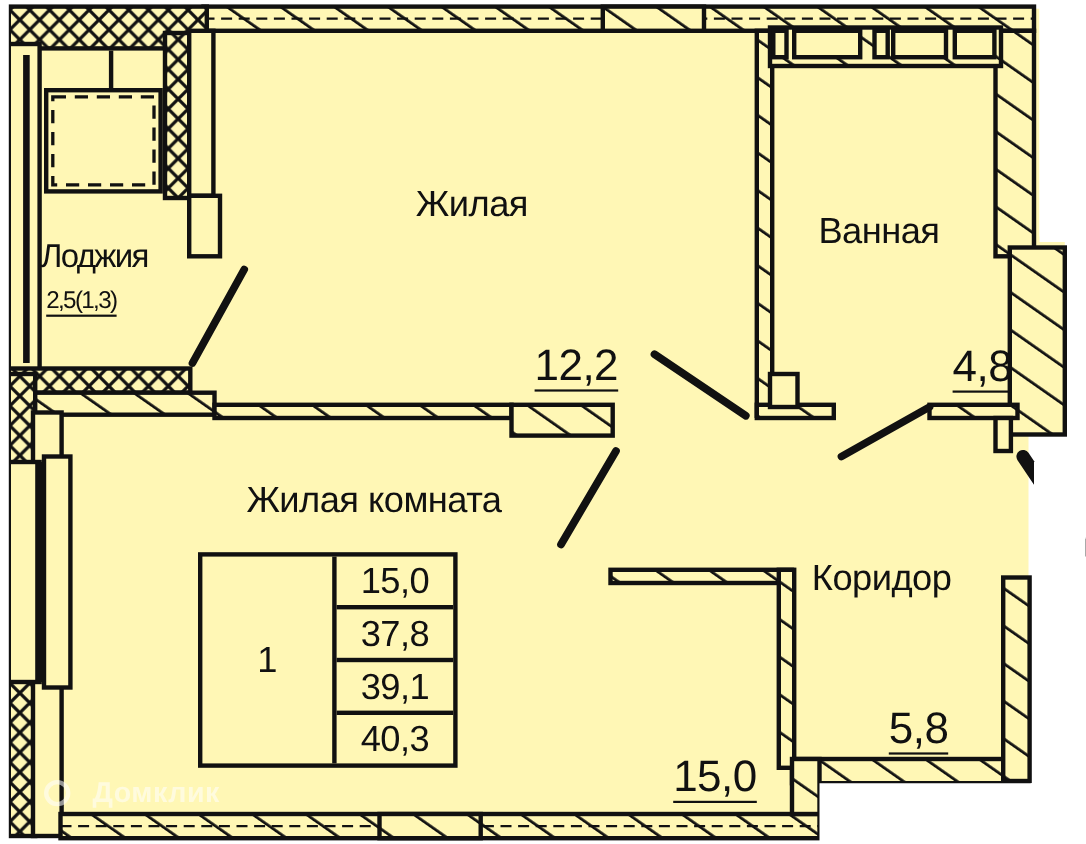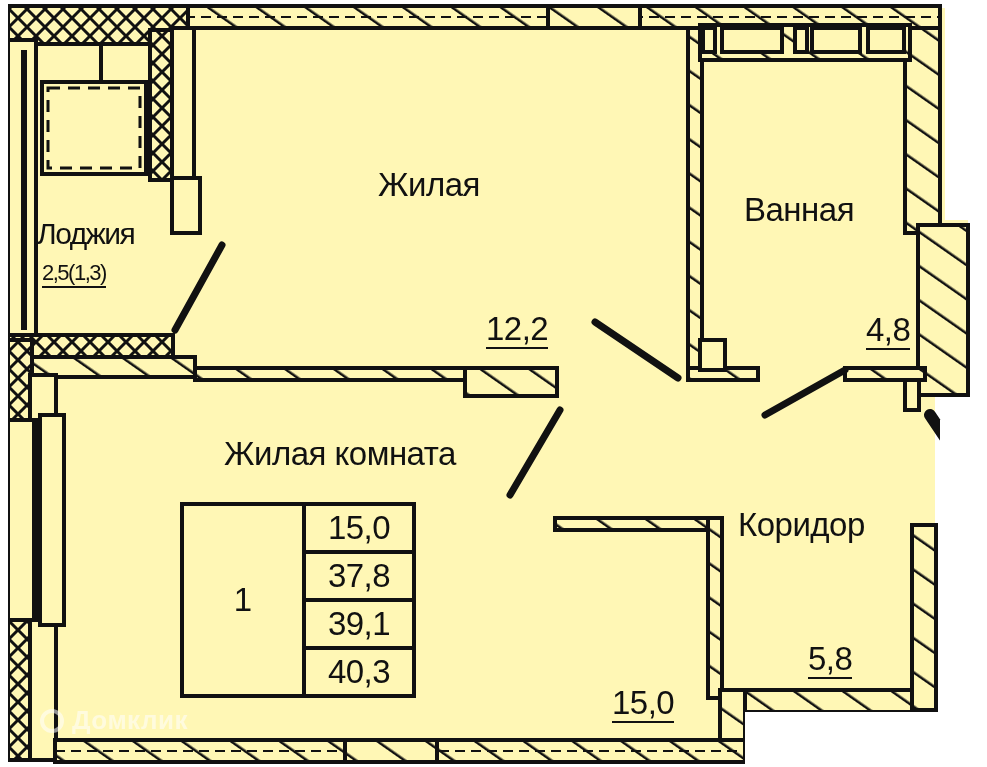--- a/index.html
+++ b/index.html
@@ -2,34 +2,34 @@
 <html><head>
 <meta charset="utf-8">
 <style>
   html, body { margin:0; padding:0; background:#ffffff; }
   body { width:987px; height:767px; position:relative; overflow:hidden;
          font-family:"Liberation Sans", "DejaVu Sans", sans-serif; }
   #plan { position:absolute; left:0; top:0; width:987px; height:767px; }
   .lbl { position:absolute; color:#111; font-family:"Liberation Sans", sans-serif;
          font-size:33px; line-height:1; white-space:nowrap; letter-spacing:-0.5px; }
   .area { position:absolute; color:#111; font-family:"Liberation Sans", sans-serif;
-          font-size:33px; line-height:1; white-space:nowrap;
+          font-size:40px; line-height:1; white-space:nowrap;
           border-bottom:2px solid #111; padding-bottom:2px; letter-spacing:-0.5px; }
   .loggia-name { font-size:30px; letter-spacing:-1.5px;text-align:center; }
   .loggia-area { font-size:22px; letter-spacing:-1.5px; }
   .legend { position:absolute; left:180px; top:502px; width:236px; height:196px;
             border:4px solid #111; box-sizing:border-box; display:flex; background:#fff7b5; }
   .legend .rooms { width:118px; border-right:4px solid #111; display:flex;
                    align-items:center; justify-content:center; font-size:33px; color:#111; }
   .legend .vals { flex:1; display:flex; flex-direction:column; }
   .legend .val { flex:1; display:flex; align-items:center; justify-content:center;
                  font-size:33px; color:#111; border-bottom:4px solid #111; letter-spacing:-0.5px; }
   .legend .val:last-child { border-bottom:none; }
   .watermark { position:absolute; left:40px; top:705px; font-size:26px; font-weight:bold;
-               color:rgba(255,255,255,0.55); letter-spacing:0.5px; display:flex; align-items:center; gap:8px; }
+               color:rgba(255,255,255,0.55); letter-spacing:0.5px; display:flex; align-items:center; gap:20px; }
   .wm-icon { width:24px; height:24px; border:4px solid rgba(255,255,255,0.55); border-radius:50%;
              box-sizing:border-box; }
 </style>
 </head>
 <body>
 
 <svg id="plan" viewBox="0 0 987 767" xmlns="http://www.w3.org/2000/svg">
   <defs>
     <pattern id="hatch" patternUnits="userSpaceOnUse" width="28" height="28" patternTransform="rotate(-55)">
       <rect width="28" height="28" fill="#fff7b5"></rect>

